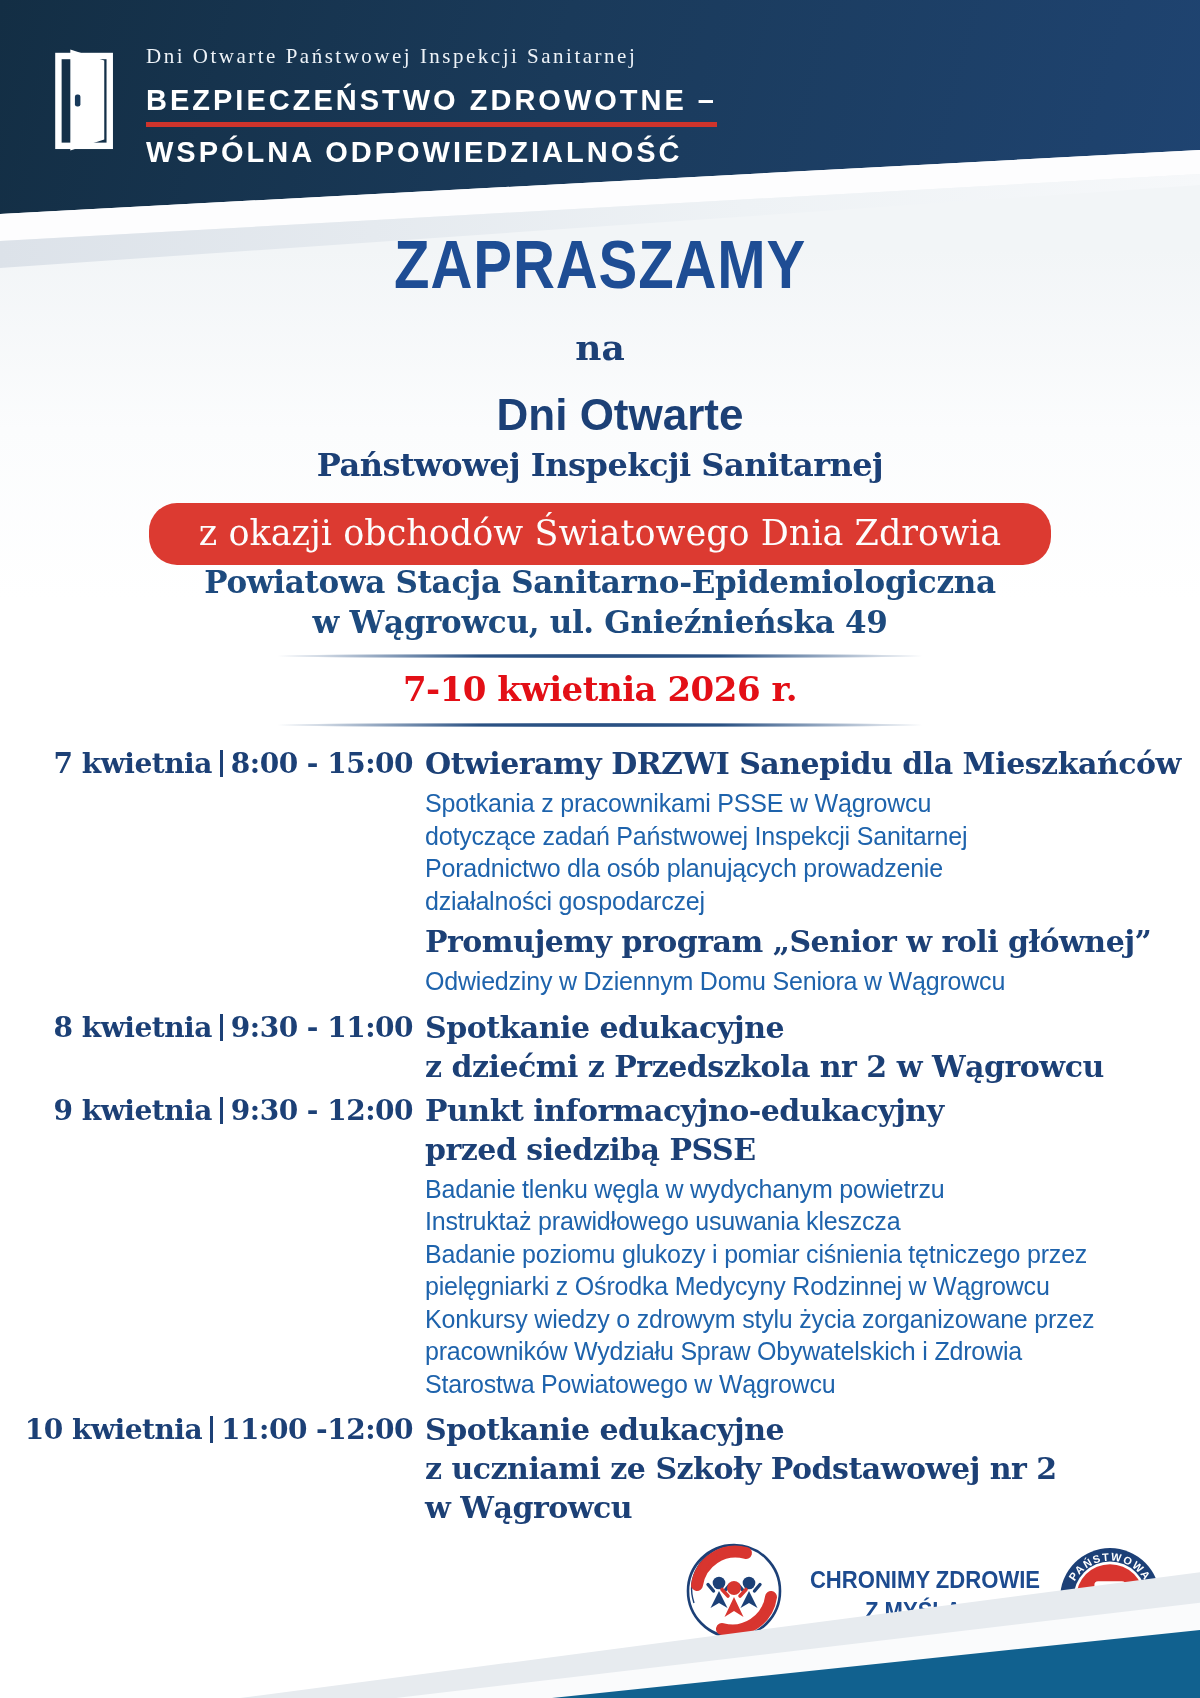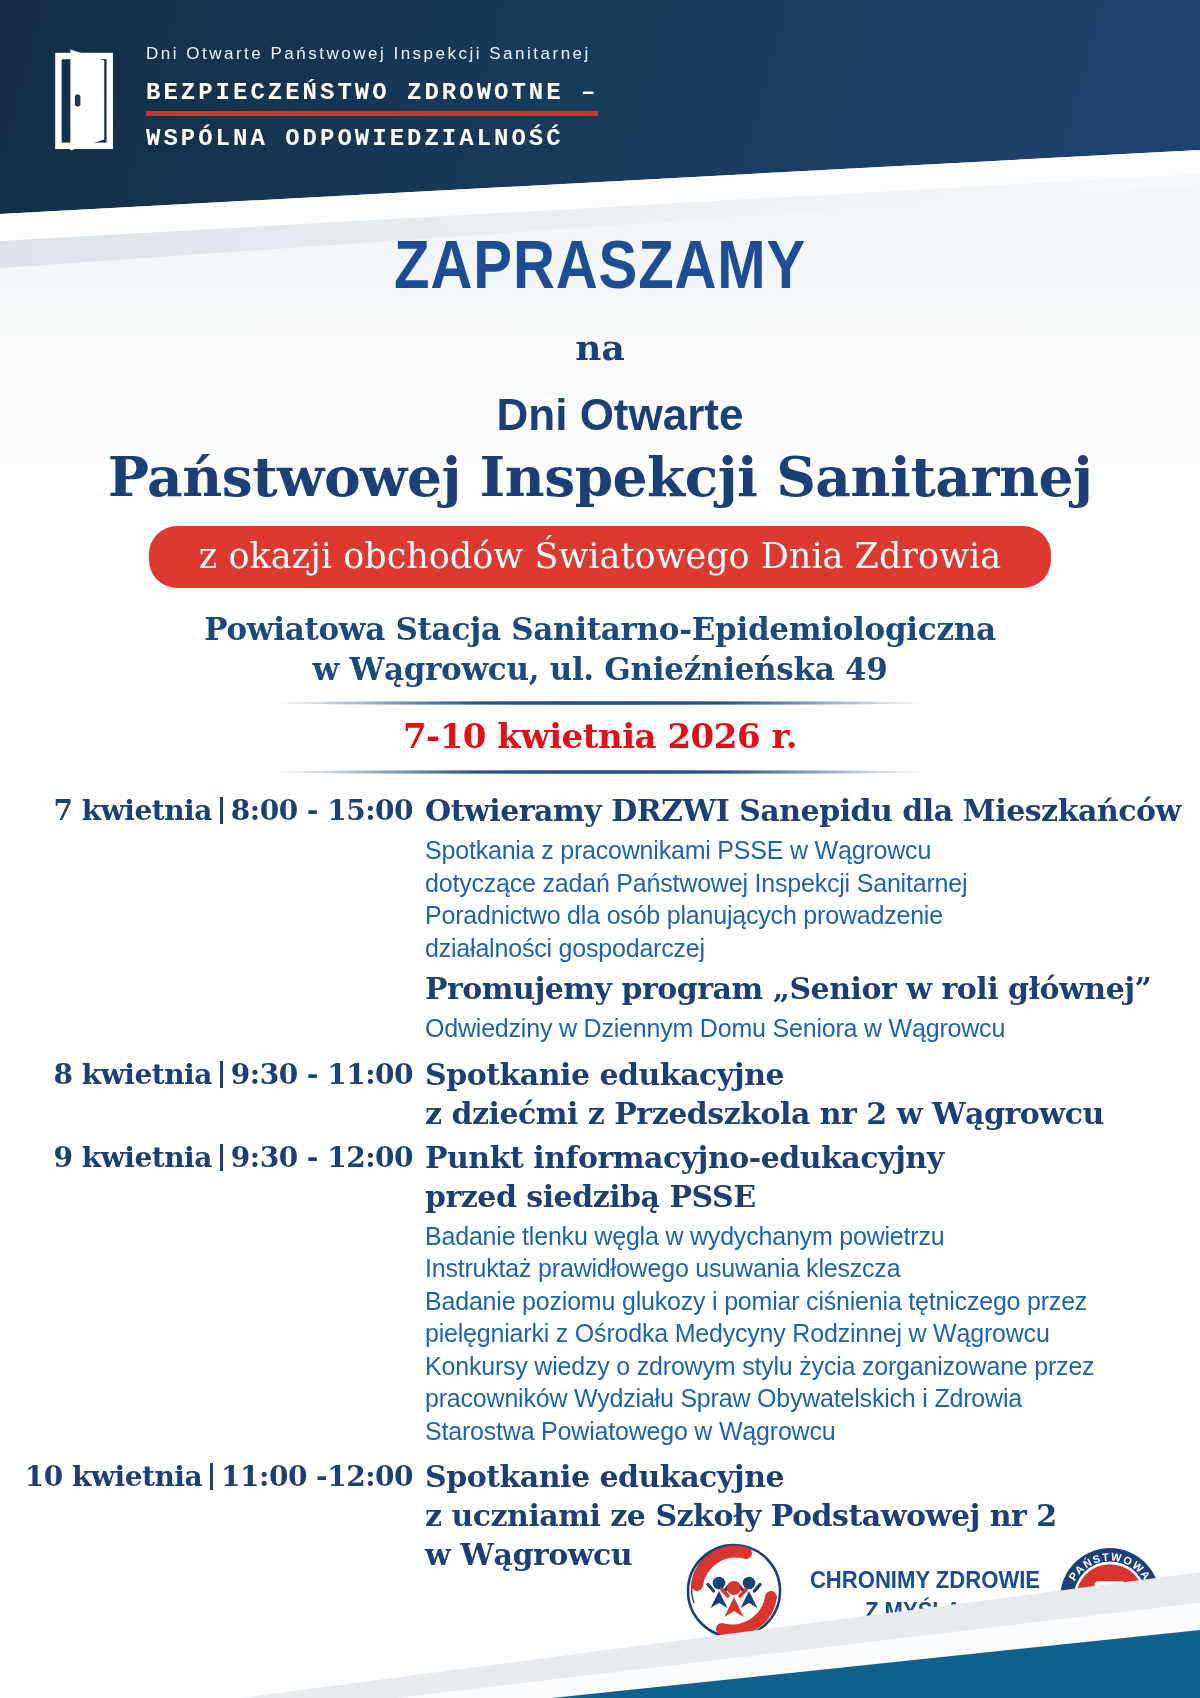--- a/index.html
+++ b/index.html
@@ -13,39 +13,39 @@
           background:linear-gradient(105deg,#132e44 0%,#1a3a5a 45%,#1f4472 100%);
           clip-path:polygon(0 0,100% 0,100% 150px,0 214px);}
   .h-white{position:absolute;inset:0;background:#fdfdfe;
           clip-path:polygon(0 214px,100% 150px,100% 174px,0 241px);}
   .h-gray{position:absolute;inset:0;
           background:linear-gradient(90deg,#dce2e9,#eef2f5 62%,#f6f8fa);
           clip-path:polygon(0 241px,100% 174px,100% 185px,0 268px);}
   .h-inner{position:absolute;top:44px;left:52px;display:flex;align-items:flex-start;}
   .door{width:66px;height:112px;flex:0 0 auto;}
   .h-text{margin-left:28px;}
-  .h-tagline{font-family:Liberation Sans, sans-serif;font-size:17px;letter-spacing:2.5px;
+  .h-tagline{font-family:Liberation Serif, serif;font-size:21px;letter-spacing:2.5px;
              color:#eef3f8;white-space:nowrap;}
-  .h-line{font-family:Liberation Mono, monospace;font-weight:700;font-size:24px;letter-spacing:3px;
+  .h-line{font-family:Liberation Sans, sans-serif;font-weight:700;font-size:29px;letter-spacing:3px;
           color:#ffffff;white-space:nowrap;}
   .h-line1{display:inline-block;margin-top:15px;padding-bottom:5px;border-bottom:5px solid #cf342c;}
   .h-line2{margin-top:9px;}
 
   
   .content{position:absolute;top:229px;left:0;width:100%;display:flex;flex-direction:column;
            align-items:center;}
   .zapraszamy{font-size:66px;font-weight:600;color:#1e4d94;letter-spacing:1px;
               transform:scale(.88,1.05);transform-origin:center top;line-height:1;}
   .na{margin-top:34px;font-family:"DejaVu Serif",serif;font-weight:700;font-size:36px;color:#1c4076;line-height:1;}
   .dni-otwarte{margin-top:28px;font-weight:700;font-size:44px;color:#1c4076;line-height:1;margin-left:40px;}
-  .pis{margin-top:12px;font-family:"DejaVu Serif",serif;font-weight:700;font-size:55px;
+  .pis{margin-top:12px;font-family:"DejaVu Serif",serif;font-weight:700;font-size:32px;
        color:#1c4076;letter-spacing:-0.5px;line-height:1;}
   .banner{margin-top:22px;background:#dc3a31;border-radius:28px;padding:9px 50px;
           font-family:"DejaVu Serif",serif;font-size:35px;color:#fdfdfd;line-height:1.25;}
-  .venue1{margin-top:24px;}
+  .venue1{}
   .venue2{margin-top:6px;}
   .venue1,.venue2{font-family:"DejaVu Serif",serif;font-weight:700;font-size:31px;
                   color:#1d4a7e;letter-spacing:-0.3px;line-height:1.1;}
   .divider{margin-top:15px;width:850px;height:4px;
            background:radial-gradient(ellipse 52% 100% at 50% 50%,#2a5183 0%,#2a5183 30%,rgba(42,81,131,0) 74%);}
   .date-range{margin-top:13px;font-family:"DejaVu Serif",serif;font-weight:700;font-size:34px;
               color:#e30f16;letter-spacing:-0.5px;line-height:1.1;}
 
   
   .schedule{margin-top:17px;width:1170px;}

